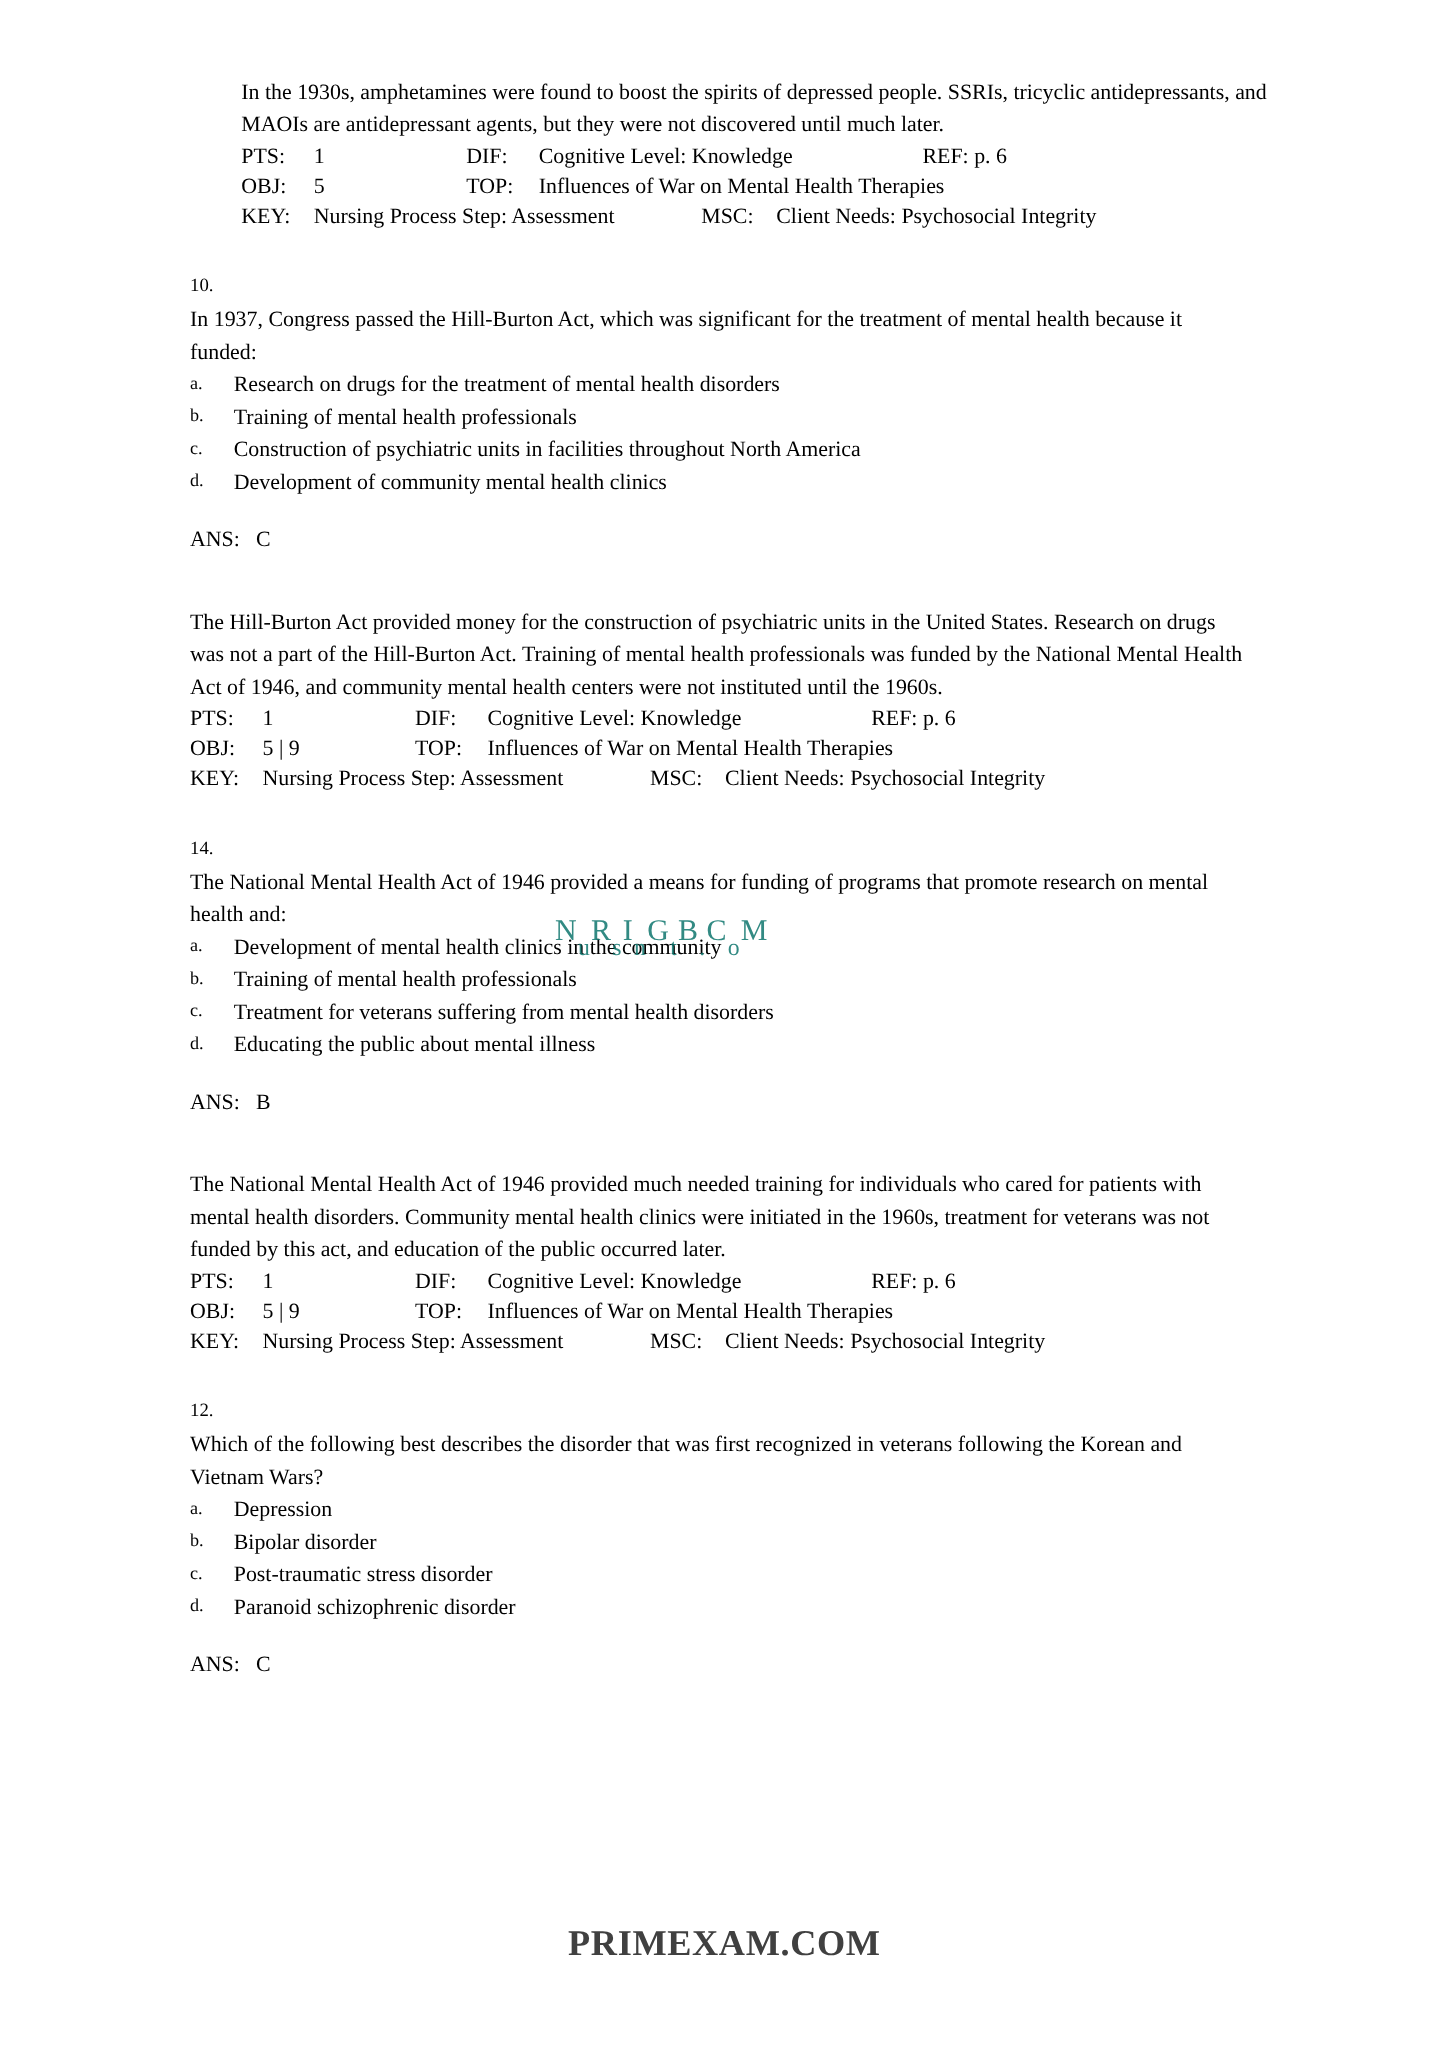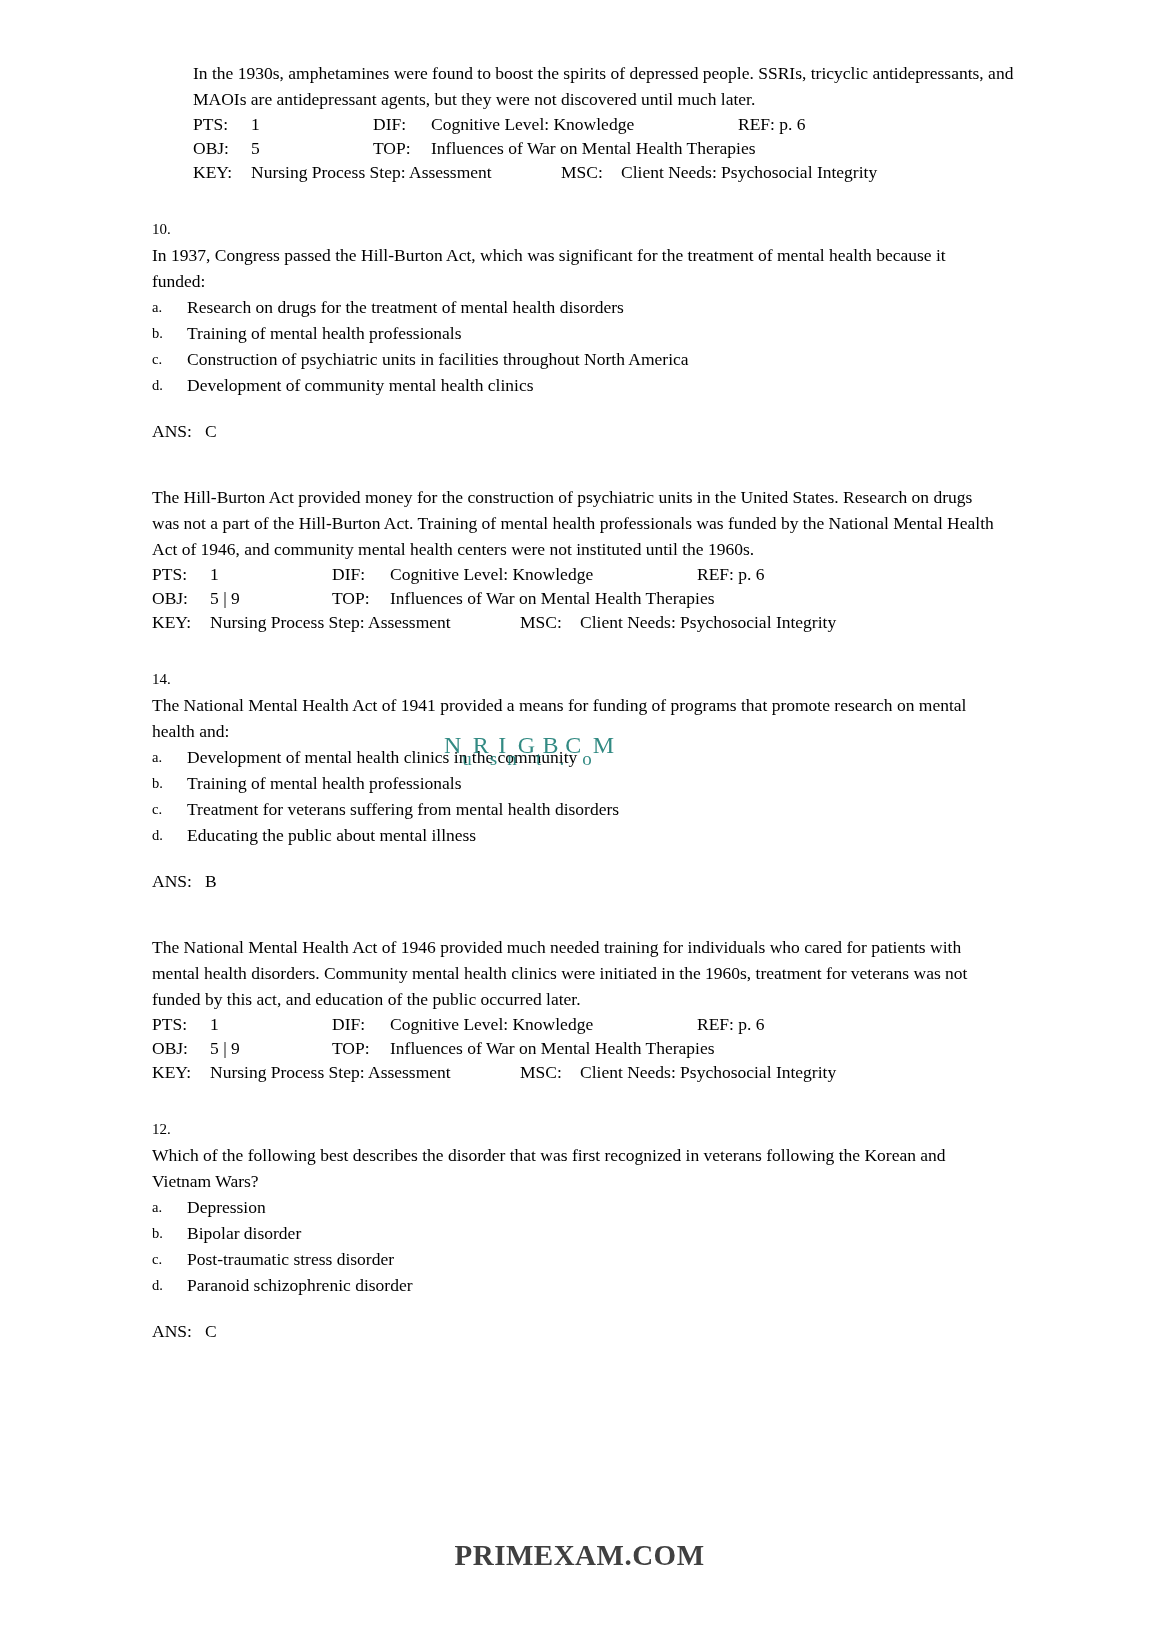--- a/index.html
+++ b/index.html
@@ -139,21 +139,21 @@
             </div>
           </div>
         </div>
       </div>
     </div>
 
     <div class="question">
       <div class="q-head">
         <span class="q-num">14.</span>
         <div class="q-body">
-          <div>The National Mental Health Act of 1941 provided a means for funding of programs that promote research on mental health and:</div>
+          <div>The National Mental Health Act of 1946 provided a means for funding of programs that promote research on mental health and:</div>
           <div class="options">
             <div class="opt">
               <span class="opt-letter">a.</span>
               <span class="opt-text">Development of mental health clinics in the community</span>
             </div>
             <div class="opt">
               <span class="opt-letter">b.</span>
               <span class="opt-text">Training of mental health professionals</span>
             </div>
             <div class="opt">

